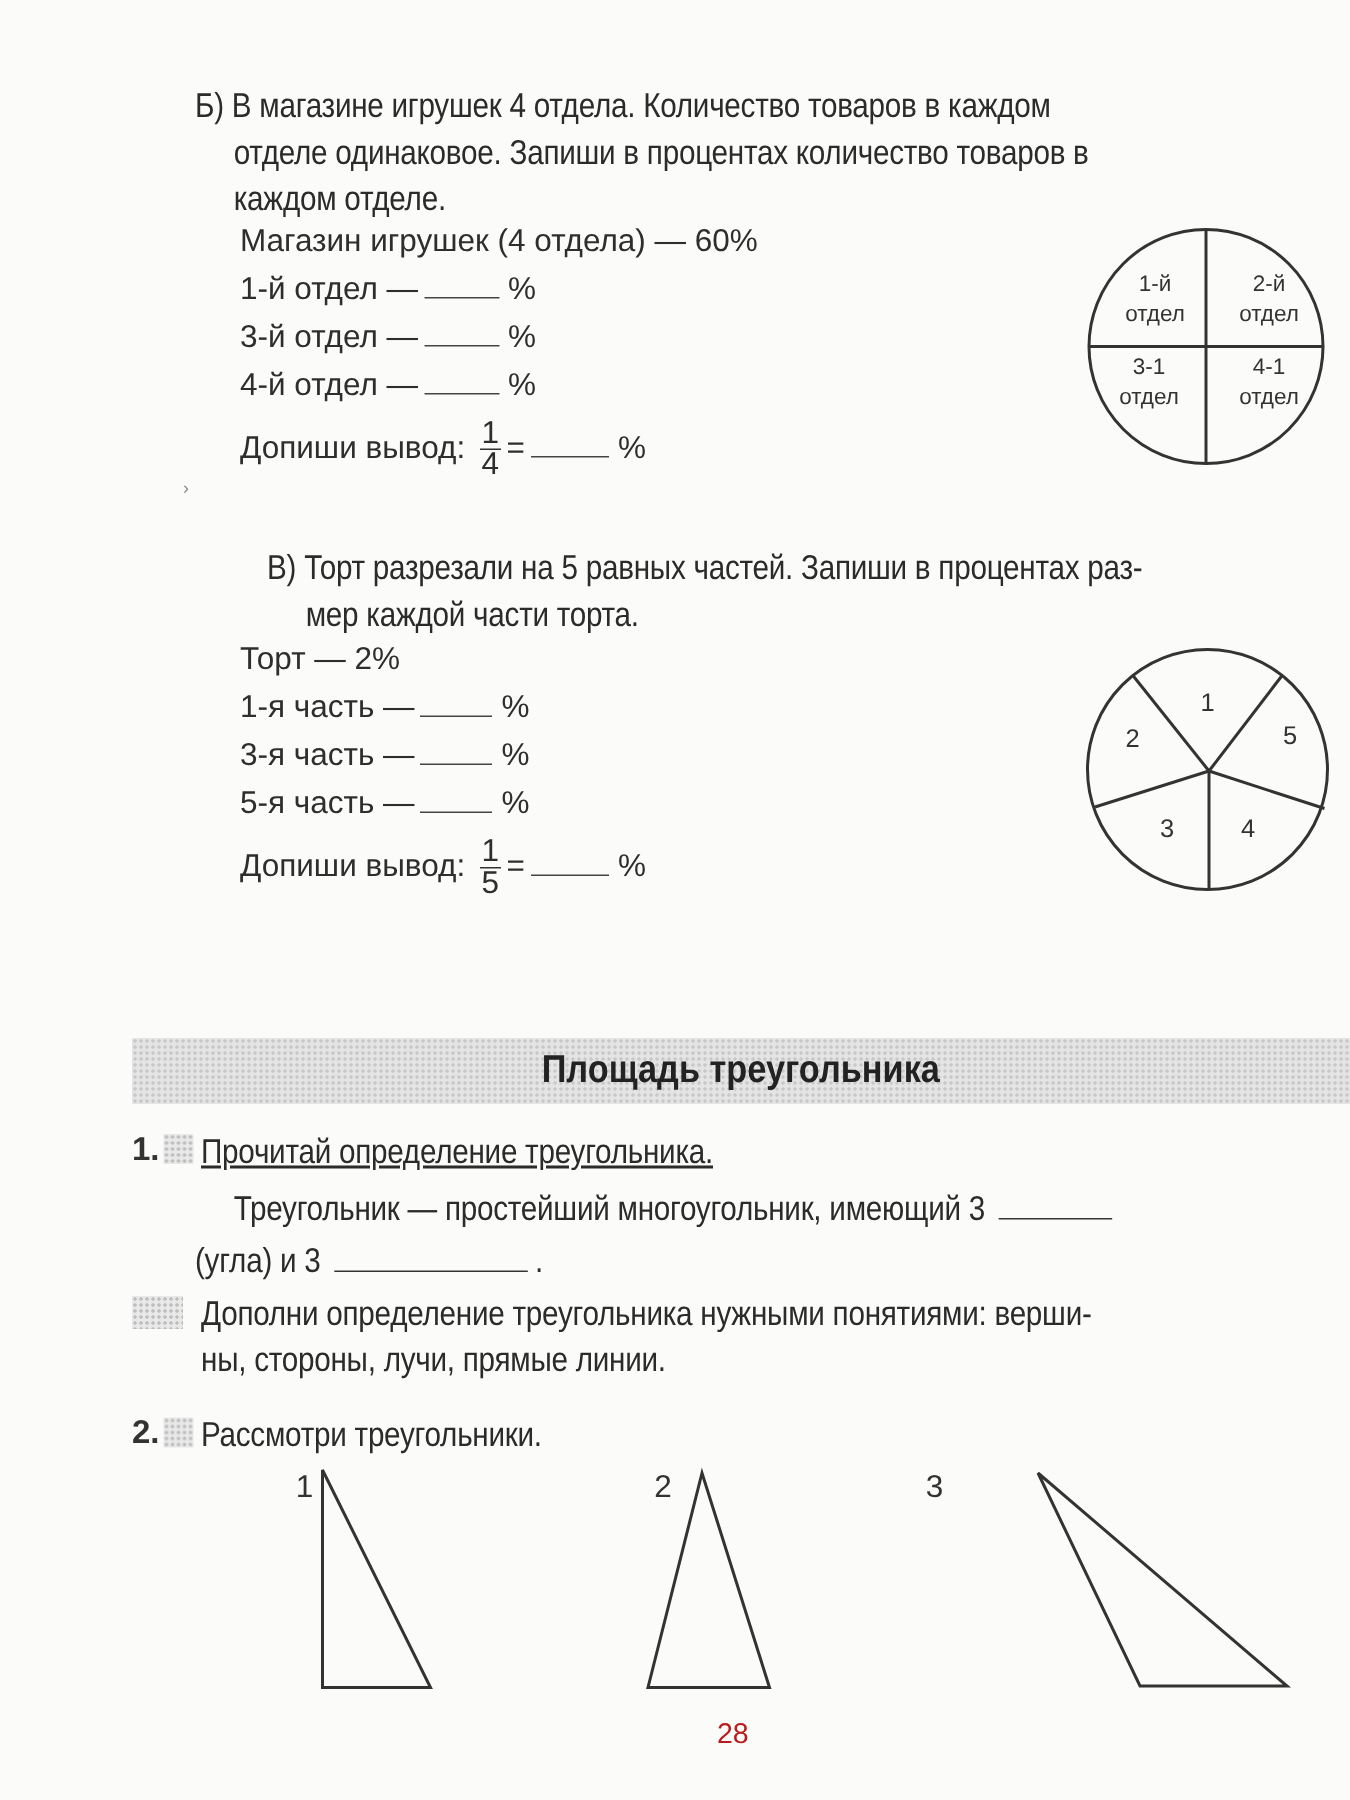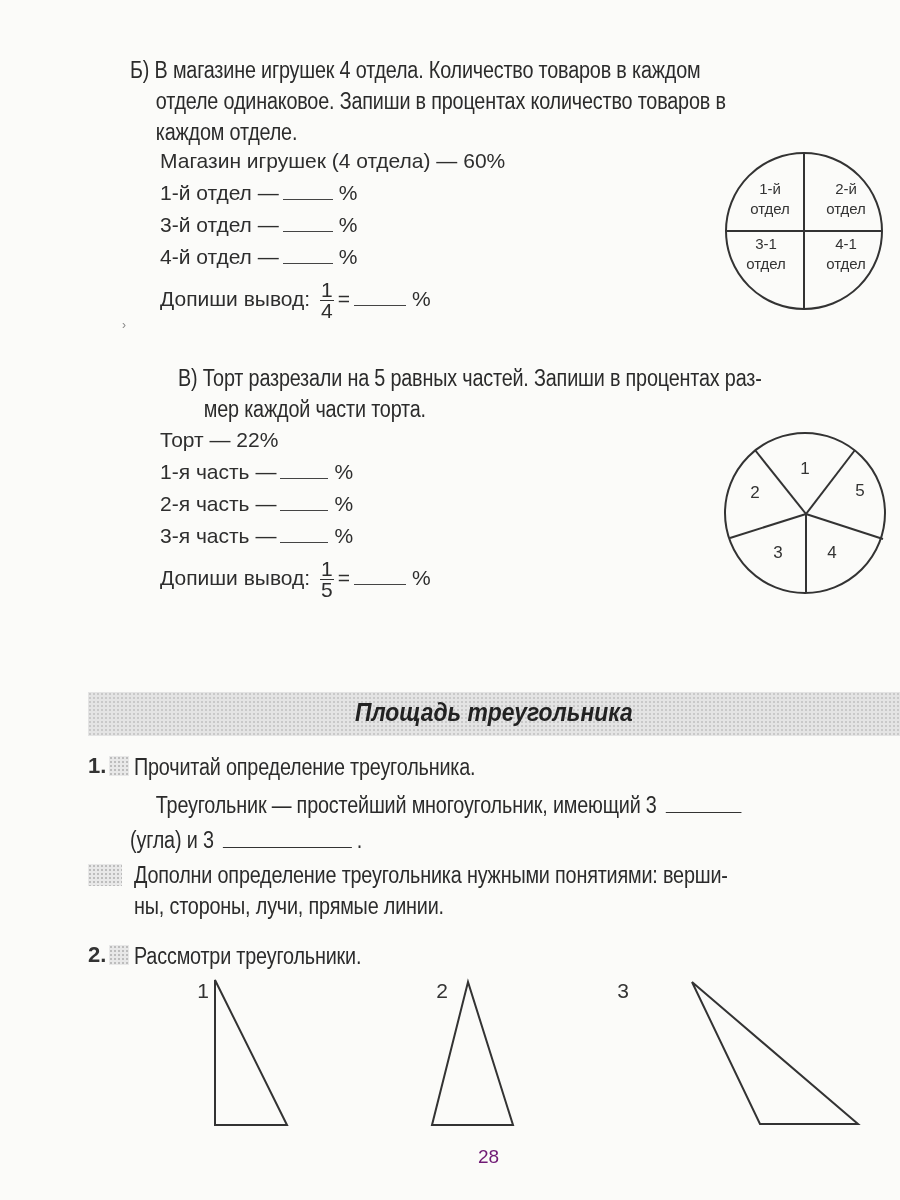--- a/index.html
+++ b/index.html
@@ -31,39 +31,39 @@
   }
   .frac .num { border-bottom: 1.5px solid #333; padding: 0 1px; }
   .section-band {
     left: 88px; top: 692px; width: 812px; height: 44px;
     background-color: #e4e4e4;
     background-image: radial-gradient(#c9c9c9 1px, transparent 1.2px);
     background-size: 4px 4px;
   }
   .section-title {
     left: 0; right: 0; top: 5px; text-align: center;
-    font-size: 26px; font-weight: bold; color: #222; font-style: italic;
+    font-size: 26px; font-weight: bold; color: #222;
   }
   .num-badge {
     font-size: 22px; font-weight: bold; color: #333;
   }
   .num-badge .dots {
     display: inline-block; width: 20px; height: 20px; vertical-align: -3px; margin-left: 3px;
     background-color: #e8e8e8;
     background-image: radial-gradient(#bdbdbd 1px, transparent 1.2px);
     background-size: 4px 4px;
   }
   .dots-box {
     width: 38px; height: 22px;
     background-color: #e8e8e8;
     background-image: radial-gradient(#bdbdbd 1px, transparent 1.2px);
     background-size: 4px 4px;
   }
   svg text { font-family: "Liberation Sans", sans-serif; fill: #333; }
-  .page-number { font-size: 19px; color: #701a75; }
+  .page-number { font-size: 19px; color: #b91c1c; }
 </style>
 </head>
 <body>
 
 <div class="abs para cond" style="left:130px; top:55px; width:760px;">
   <span class="line">Б) В магазине игрушек 4 отдела. Количество товаров в каждом</span>
   <span class="line" style="padding-left:30px;">отделе одинаковое. Запиши в процентах количество товаров в</span>
   <span class="line" style="padding-left:30px;">каждом отделе.</span>
 </div>
 
@@ -102,29 +102,29 @@
   <text x="128" y="97" text-anchor="middle" font-size="15">4-1</text>
   <text x="128" y="117" text-anchor="middle" font-size="15">отдел</text>
 </svg>
 
 <div class="abs para cond" style="left:130px; top:363px; width:760px;margin-left:48px;">
   <span class="line">В) Торт разрезали на 5 равных частей. Запиши в процентах раз-</span>
   <span class="line" style="padding-left:30px;">мер каждой части торта.</span>
 </div>
 
 <div class="abs" style="left:160px; top:424px;">
-  <div class="row">Торт — 22%</div>
+  <div class="row">Торт — 2%</div>
   <div class="row">
     <span>1-я часть —</span><span class="blank" style="width:48px;"></span><span>%</span>
   </div>
   <div class="row">
-    <span>2-я часть —</span><span class="blank" style="width:48px;"></span><span>%</span>
+    <span>3-я часть —</span><span class="blank" style="width:48px;"></span><span>%</span>
   </div>
   <div class="row">
-    <span>3-я часть —</span><span class="blank" style="width:48px;"></span><span>%</span>
+    <span>5-я часть —</span><span class="blank" style="width:48px;"></span><span>%</span>
   </div>
   <div class="row" style="margin-top:6px; line-height:40px;">
     <span>Допиши вывод:</span>
     <span class="frac">
         <span class="num">1</span>
         <span>5</span>
       </span><span>=</span><span class="blank" style="width:52px;"></span><span>%</span>
   </div>
 </div>
 
@@ -144,21 +144,21 @@
 
 <div class="abs section-band">
   <div class="abs section-title cond">
     <span style="display:inline-block; transform:scaleX(0.88);">Площадь треугольника</span>
   </div>
 </div>
 
 <div class="abs num-badge" style="left:88px; top:753px;">
   <span>1.</span><span class="dots"></span>
 </div>
-<div class="abs para cond" style="left:134px; top:752px;">
+<div class="abs para cond" style="left:134px; top:752px;text-decoration:underline;">
   <span class="line">Прочитай определение треугольника.</span>
 </div>
 <div class="abs para cond" style="left:130px; top:790px; width:760px;">
   <span class="line" style="padding-left:30px;">
     <span>Треугольник — простейший многоугольник, имеющий 3</span>
     <span class="blank" style="width:88px; border-bottom-color:#333;"></span>
   </span>
   <span class="line" style="margin-top:4px;">
     <span>(угла) и 3</span>
     <span class="blank" style="width:150px; border-bottom-color:#333;"></span><span>.</span>

